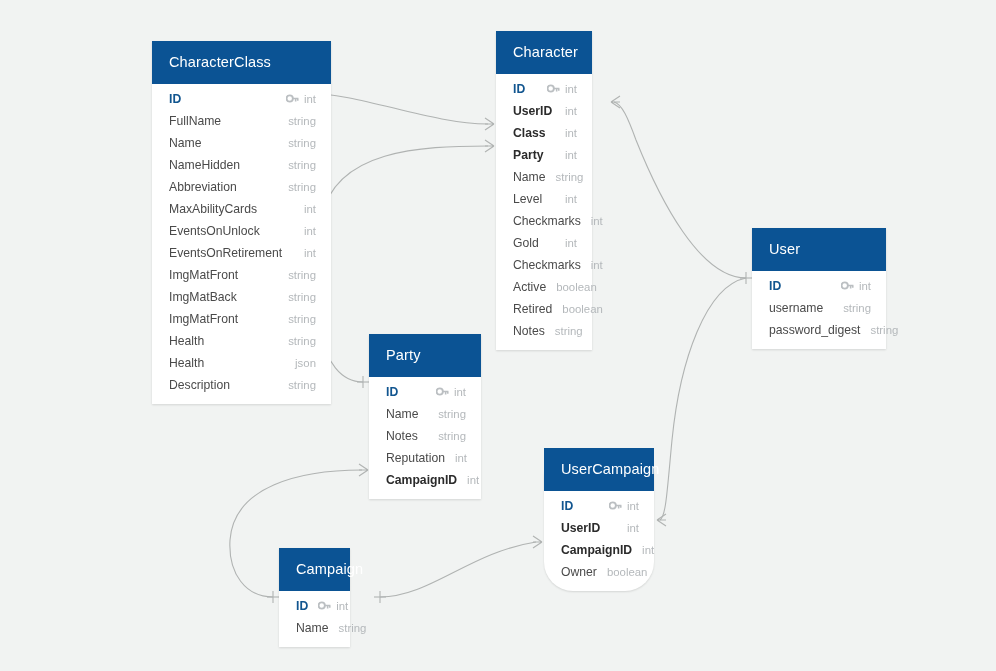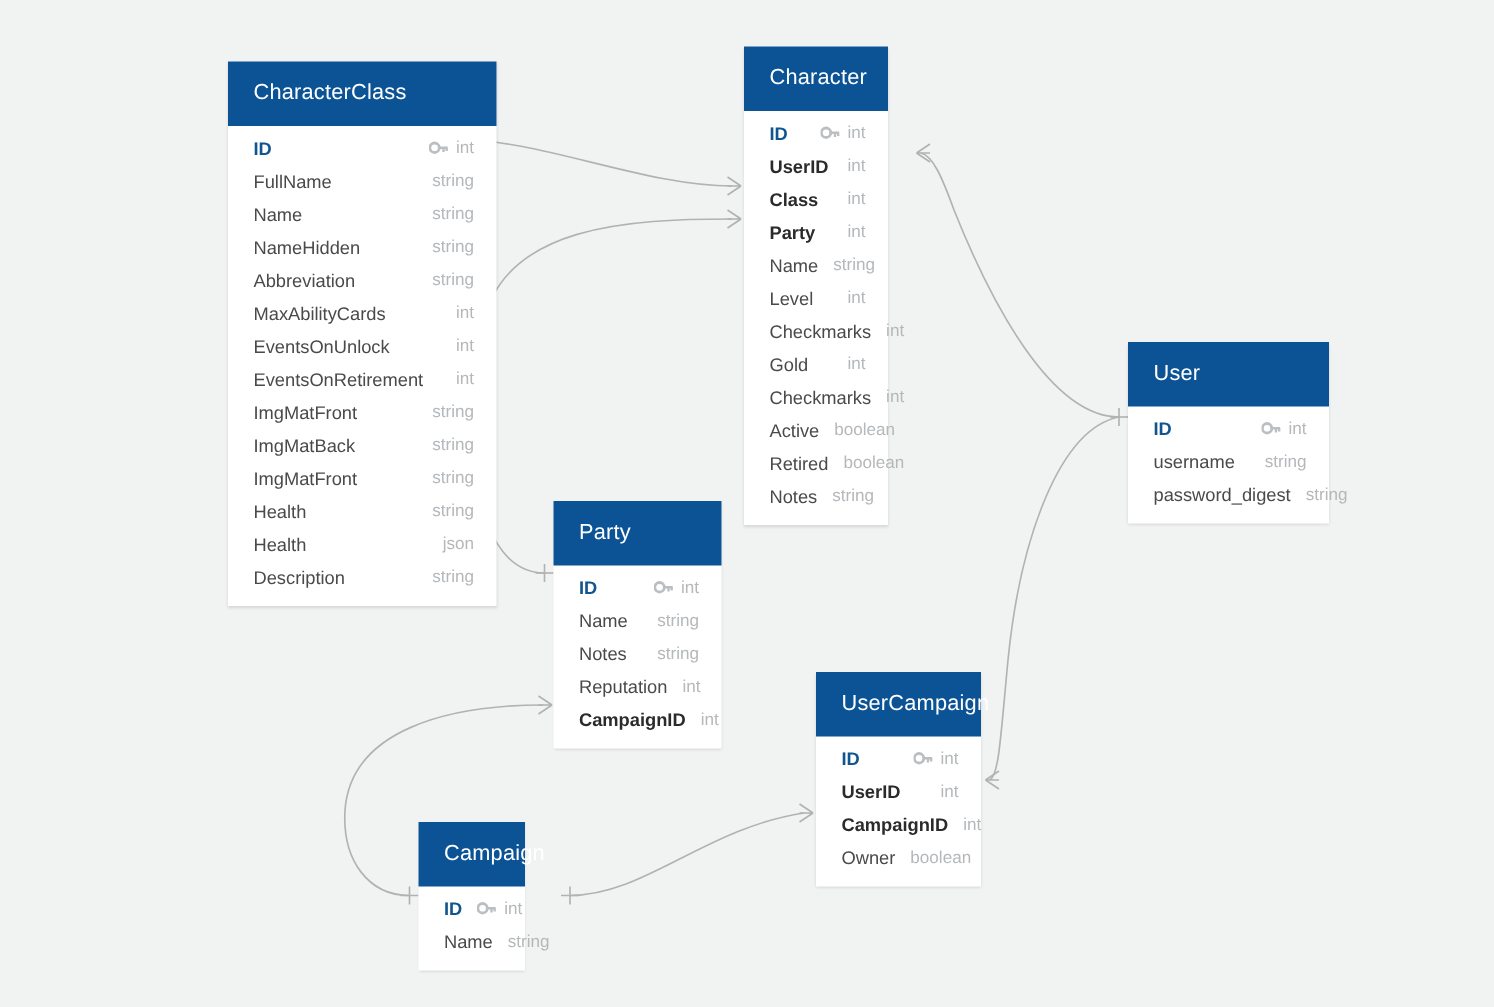--- a/index.html
+++ b/index.html
@@ -342,21 +342,21 @@
             <span class="field-spacer"></span>
             <span class="field-type">int</span>
           </div>
           <div class="field-row fk">
             <span class="field-name">CampaignID</span>
             <span class="field-spacer"></span>
             <span class="field-type">int</span>
           </div>
         </div>
       </div>
-      <div class="entity" style="left: 544px; top: 448px; width: 110px;">
+      <div class="entity" style="left: 544px; top: 448px; width: 110px; border-radius: 29px;">
         <div class="entity-header">UserCampaign</div>
         <div class="entity-body">
           <div class="field-row pk">
             <span class="field-name">ID</span>
             <span class="field-spacer"></span>
             <svg viewBox="0 0 14 9" class="key-icon">
               <circle cx="4" cy="4.5" r="3.4" fill="none" stroke="#b8bcbf" stroke-width="2"></circle>
               <path d="M6.6,4.5 L13.4,4.5 M10.4,4.5 L10.4,7.6 M12.7,4.5 L12.7,6.8" stroke="#b8bcbf" stroke-width="1.7" fill="none" stroke-linecap="butt"></path>
             </svg>
             <span class="field-type">int</span>

